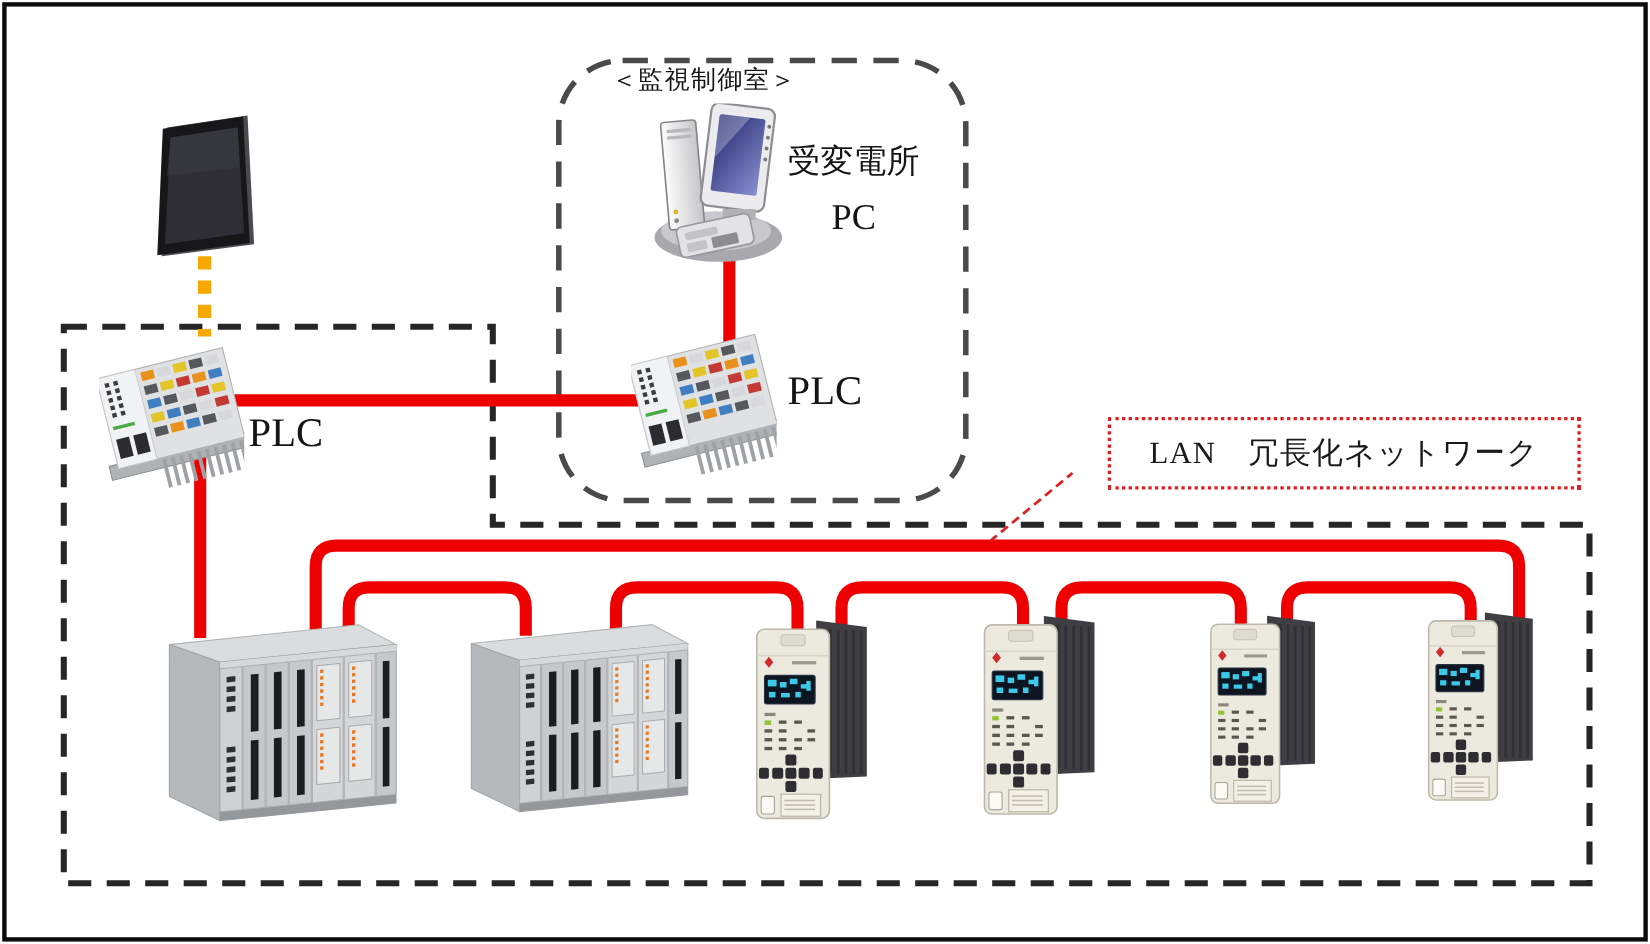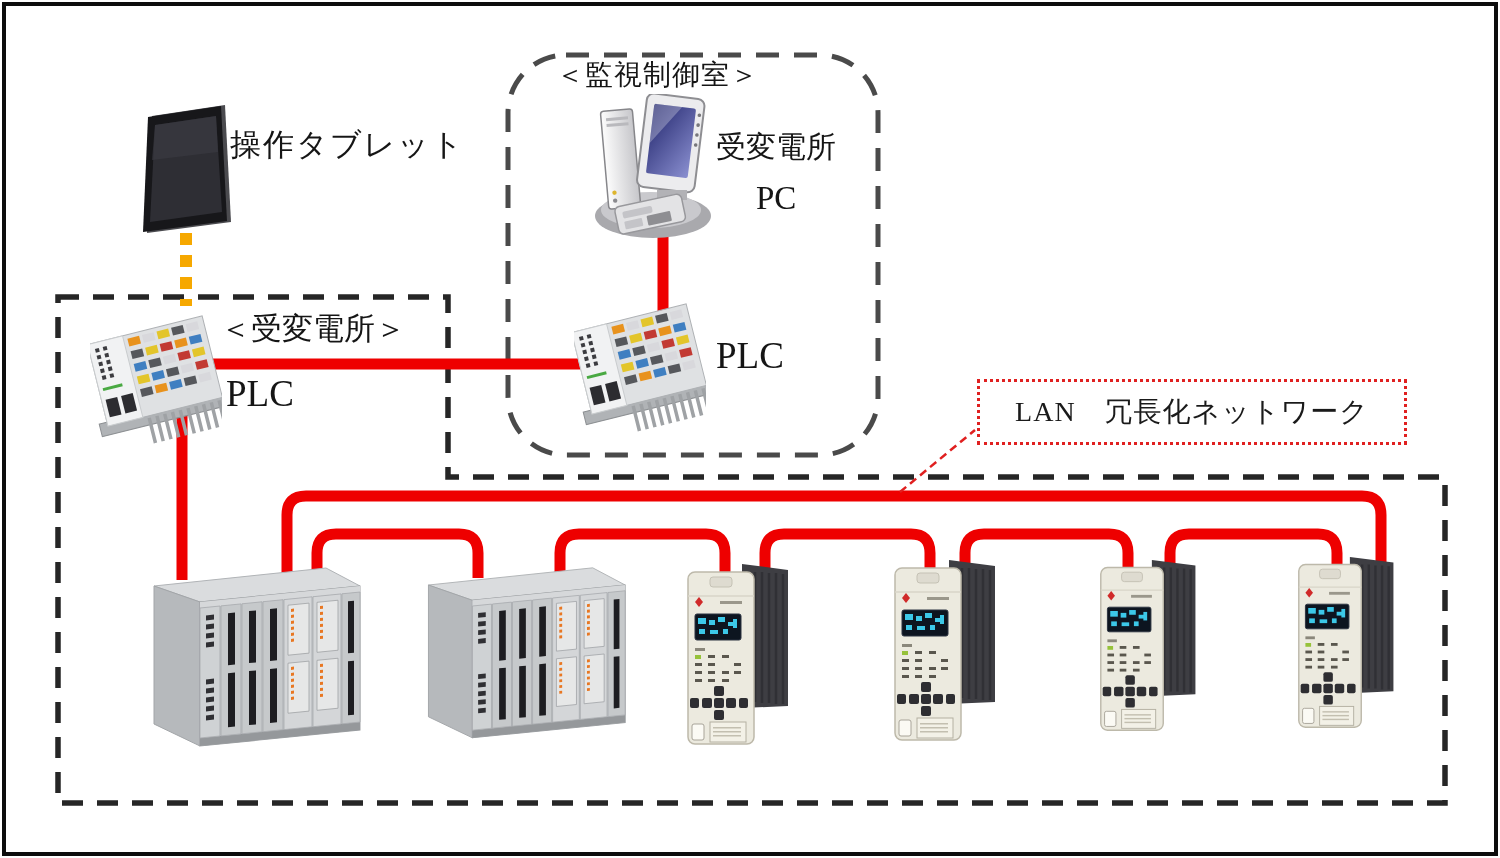--- a/index.html
+++ b/index.html
@@ -4,21 +4,21 @@
 <style>
   html,body{margin:0;padding:0;background:#fff;}
   #stage{
     position:relative;width:1500px;height:858px;background:#ffffff;overflow:hidden;
     font-family:"Liberation Serif","DejaVu Serif",serif;color:#1a1a1a;
   }
   .frame{position:absolute;inset:2px;border:4px solid #0d0d0d;pointer-events:none;}
   .abs{position:absolute;}
   .lbl{position:absolute;white-space:nowrap;line-height:1.1;color:#151515;}
   .lan-box{
-    position:absolute;left:977px;top:379px;width:424px;height:60px;
+    position:absolute;left:1007px;top:379px;width:424px;height:60px;
     border:3px dotted #e02020;display:flex;align-items:center;justify-content:center;
     font-size:28px;letter-spacing:1px;background:#fff;
   }
 </style>
 </head>
 <body>
 
 <div id="stage">
 
   <svg class="abs" style="left:0;top:0" width="1500" height="858" viewBox="0 0 1500 858">
@@ -328,31 +328,29 @@
     </svg>
 
   <svg class="abs" style="left:1097px;top:552px" width="106" height="188" viewBox="0 0 112 198">
       <use href="#iedbody"></use>
     </svg>
 
   <svg class="abs" style="left:1295px;top:549px" width="106" height="188" viewBox="0 0 112 198">
       <use href="#iedbody"></use>
     </svg>
 
-  <div class="lbl" style="left:230px;top:128px;font-size:31px;letter-spacing:2px">操作タブレット</div>
-
-
-  <div class="lbl" style="left:556px;top:60px;font-size:28px;letter-spacing:1px">＜監視制御室＞</div>
+
+
+  <div class="lbl" style="left:556px;top:60px;font-size:23px;letter-spacing:1px">＜監視制御室＞</div>
 
   <div class="lbl" style="left:716px;top:130px;font-size:30px">受変電所</div>
   <div class="lbl" style="left:756px;top:180px;font-size:33px">PC</div>
 
   <div class="lbl" style="left:716px;top:336px;font-size:37px">PLC</div>
 
-  <div class="lbl" style="left:220px;top:312px;font-size:31px">＜受変電所＞</div>
 
   <div class="lbl" style="left:226px;top:374px;font-size:37px">PLC</div>
 
   <div class="lan-box">
     <span>LAN　冗長化ネットワーク</span>
   </div>
 
 
   <div class="frame"></div>
 </div>

